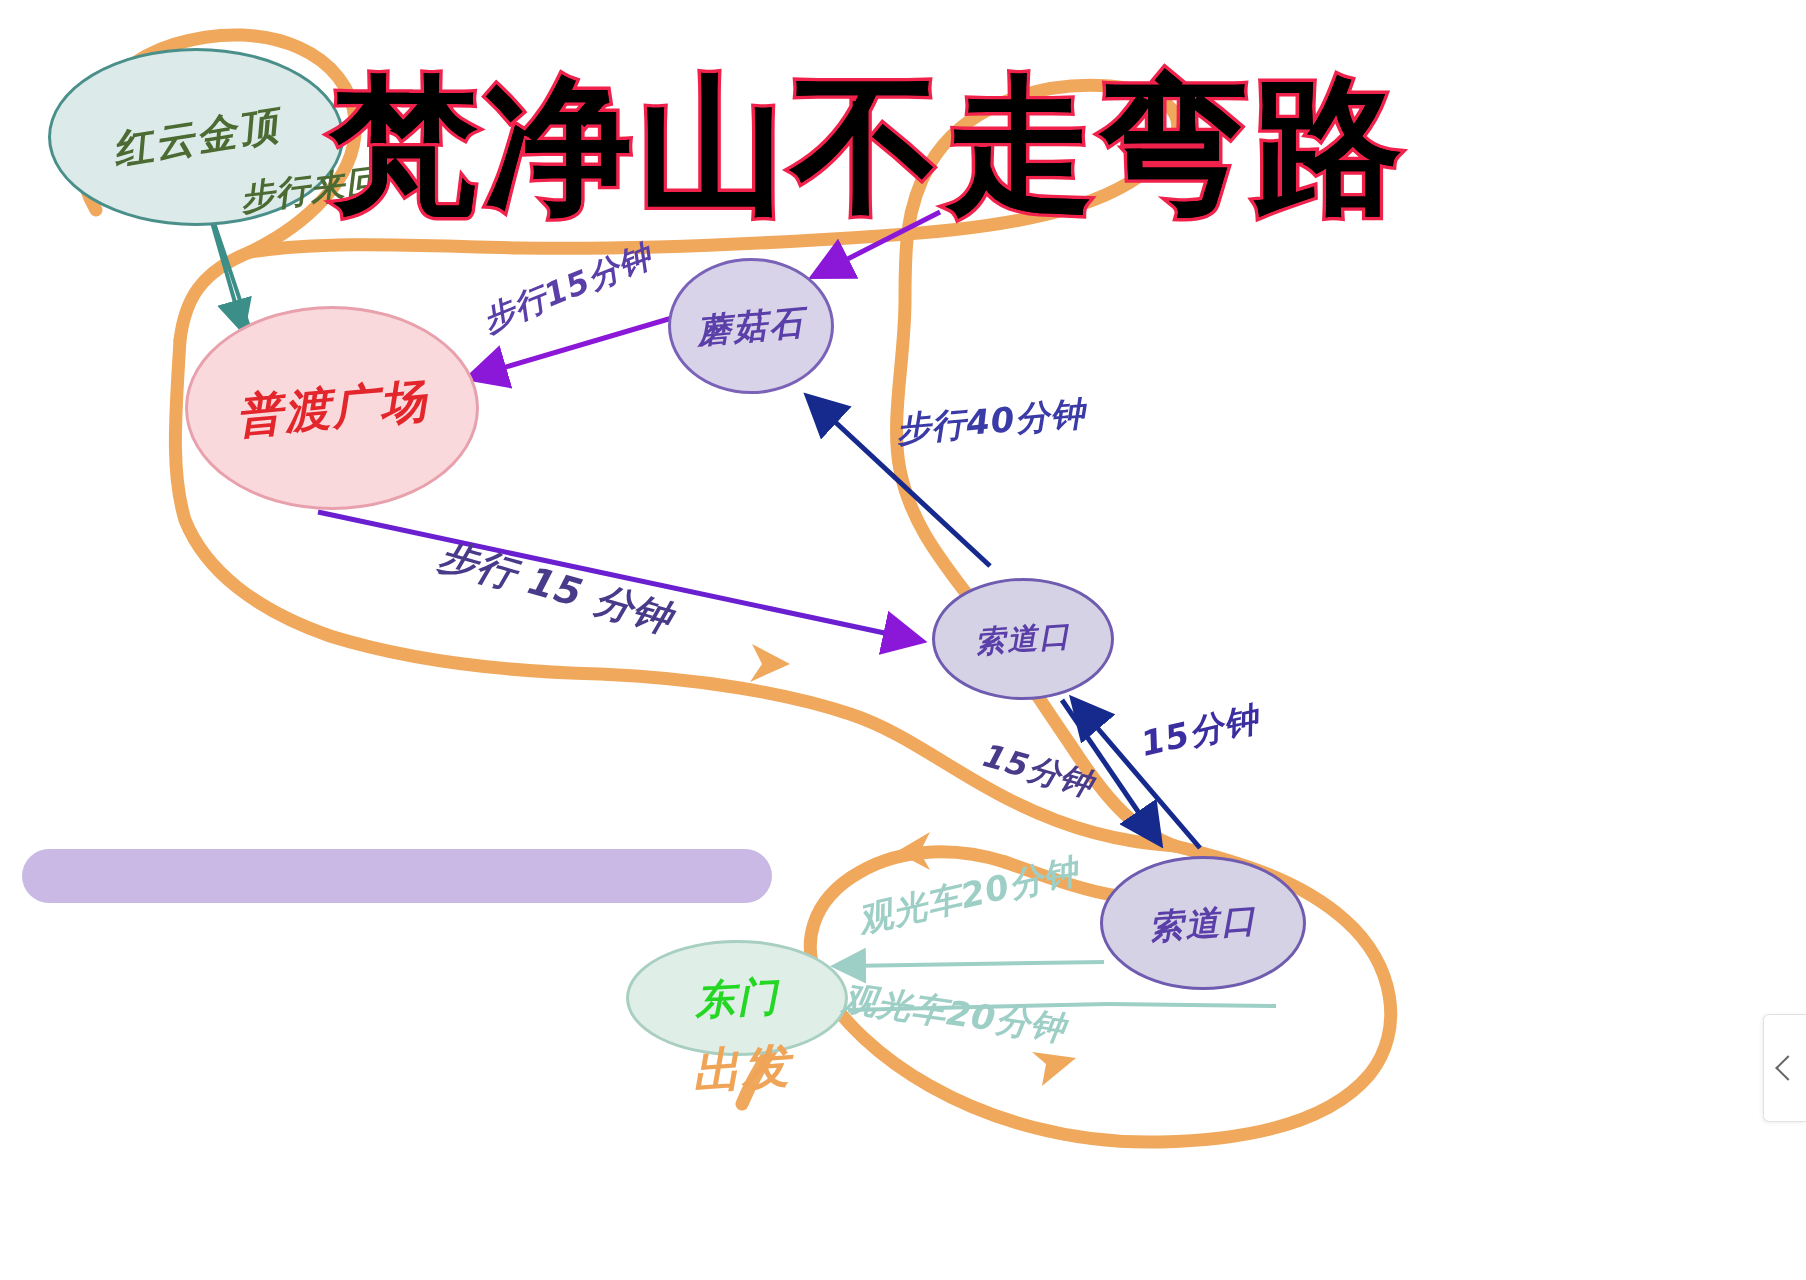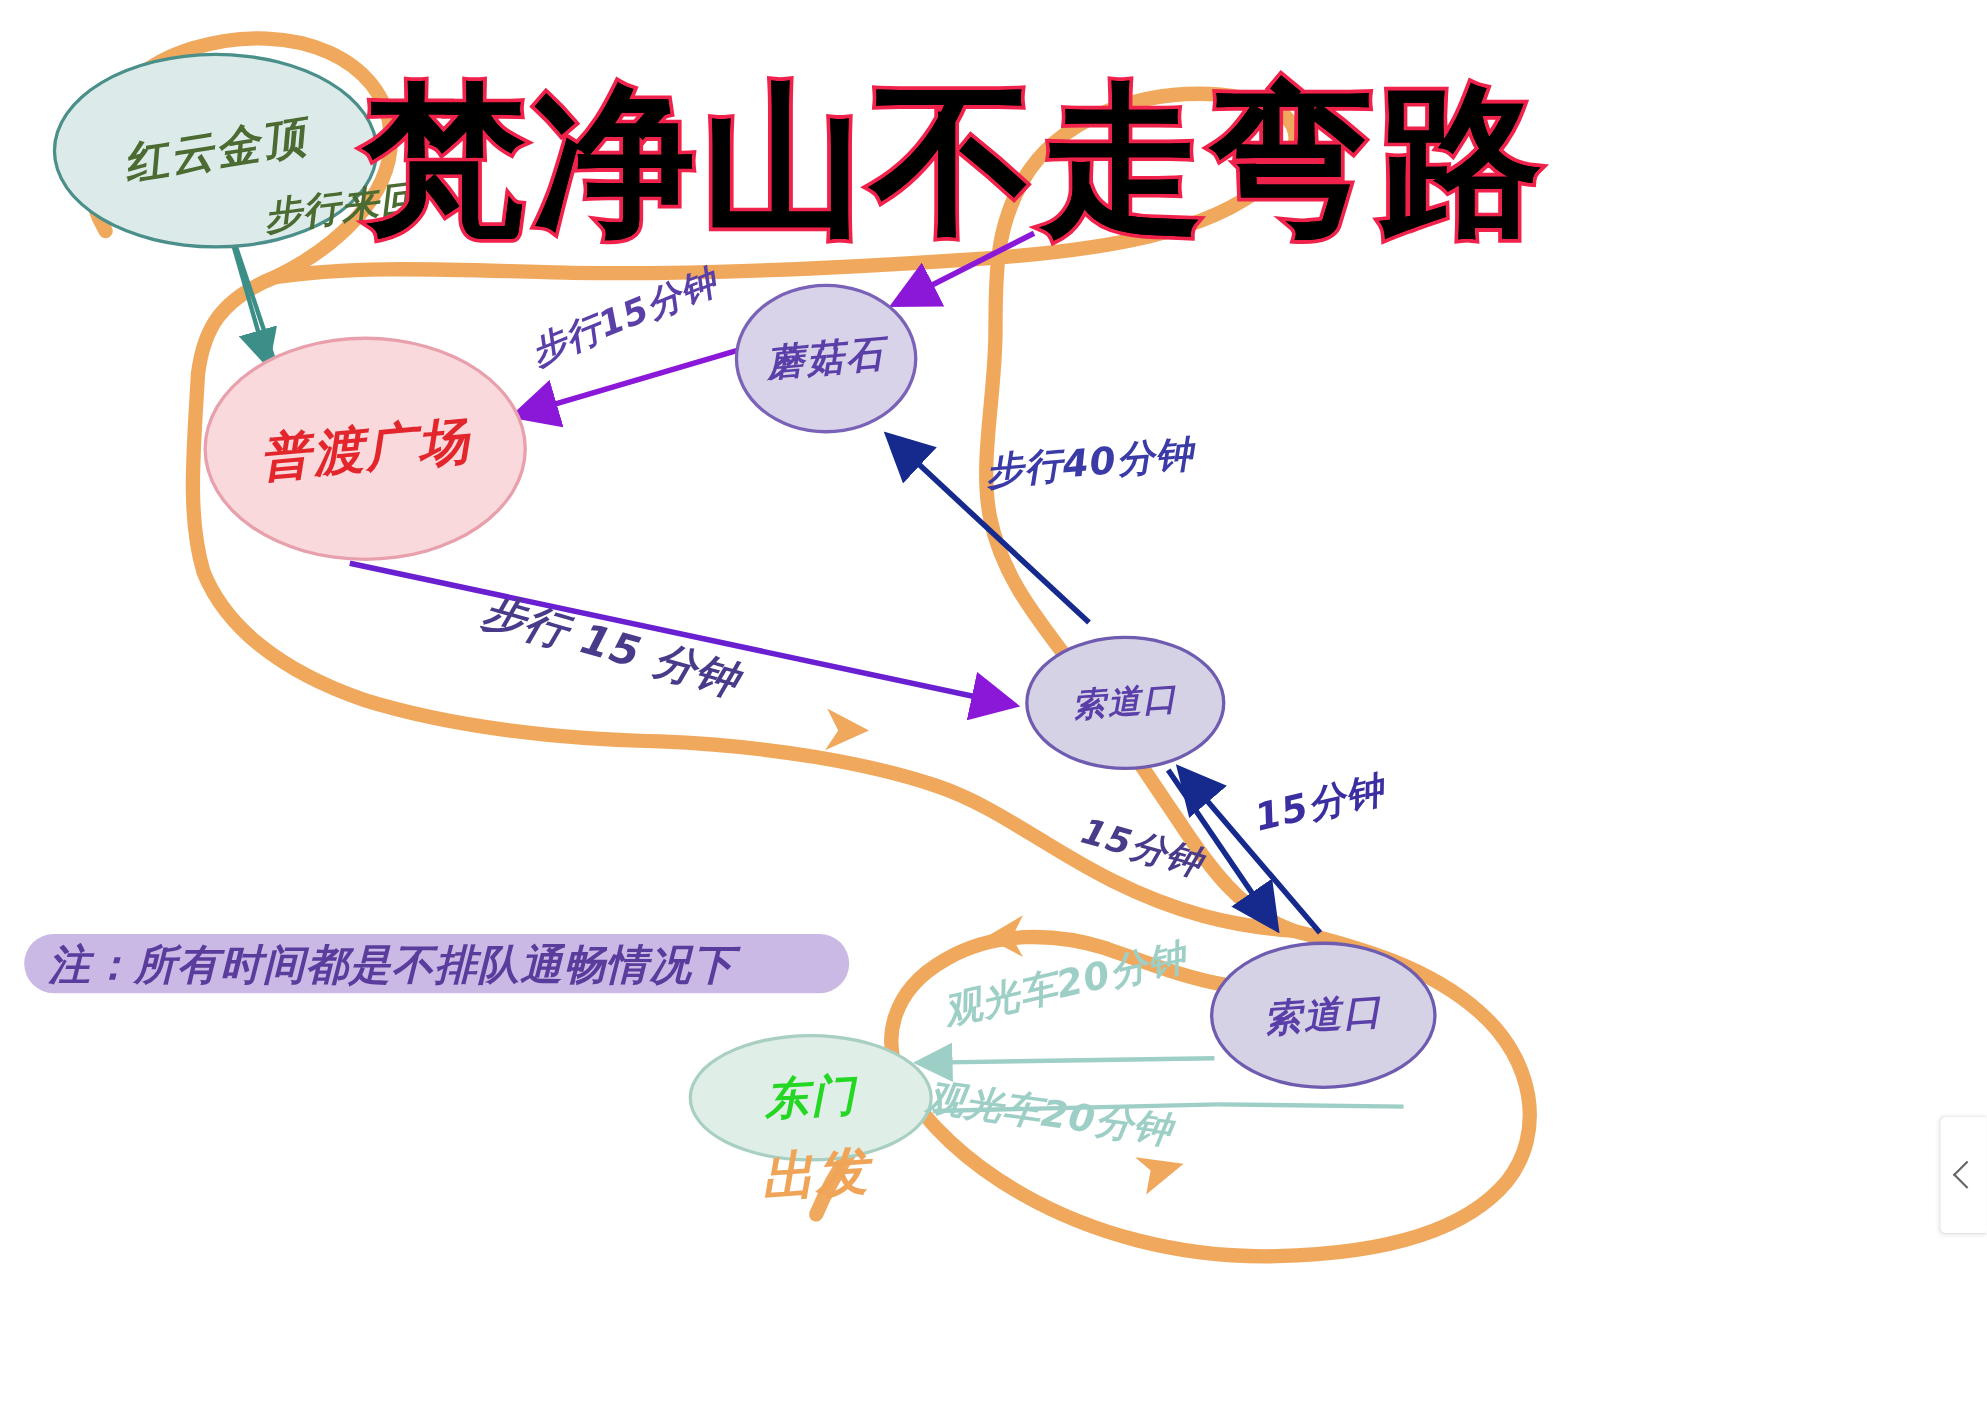--- a/index.html
+++ b/index.html
@@ -243,21 +243,20 @@
   <div class="elabel" id="lbl-walk-40">步行40分钟</div>
   <div class="elabel" id="lbl-walk-15b">步行 15 分钟</div>
   <div class="elabel" id="lbl-15c">15分钟</div>
   <div class="elabel" id="lbl-15d">15分钟</div>
   <div class="elabel" id="lbl-bus-a">观光车20分钟</div>
   <div class="elabel" id="lbl-bus-b">观光车20分钟</div>
 
   <div class="elabel" id="lbl-chufa">出发</div>
 
   <div id="note-banner"></div>
-  <div id="note-text">注：所有时间都是不排队通畅情况下</div>
 
   <div id="title">梵净山不走弯路</div>
   <div id="title-fill">梵净山不走弯路</div>
 
   <div id="side-panel">
     <div id="chevron"></div>
   </div>
 
 </div>
 

